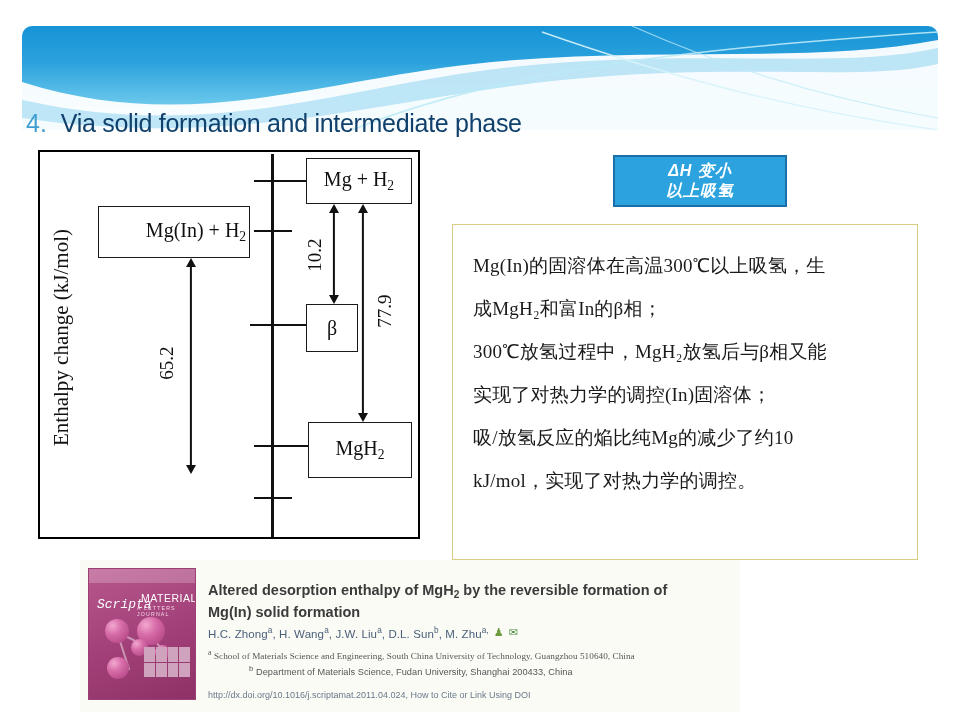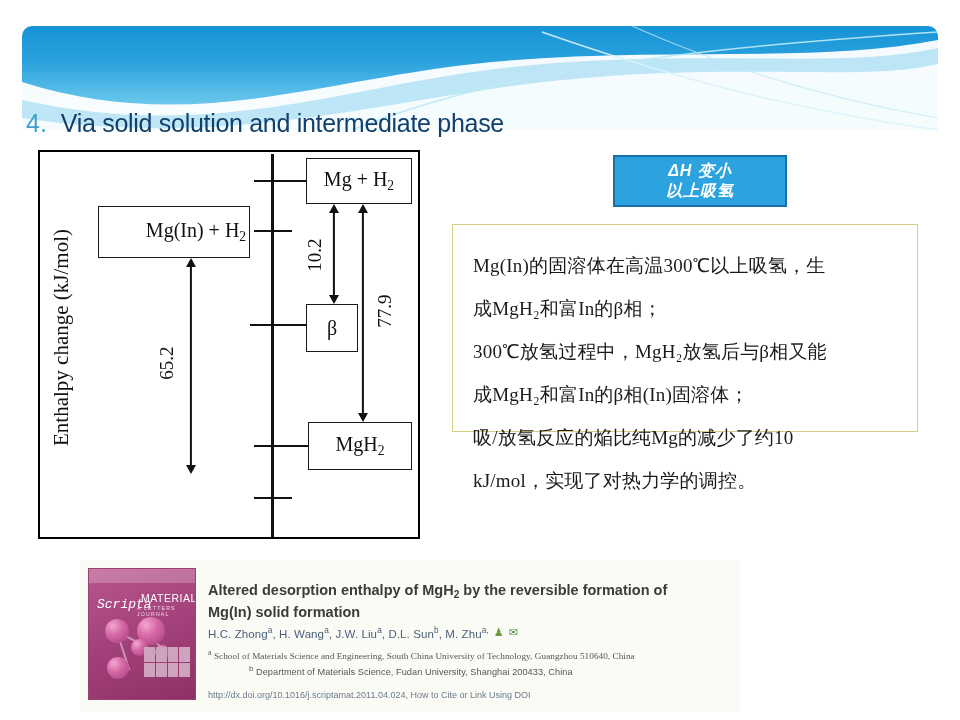--- a/index.html
+++ b/index.html
@@ -73,21 +73,21 @@
     display:flex;flex-direction:column;align-items:center;justify-content:center;
     gap:1px;
   }
   #callout div{
     color:#ffffff;font-weight:bold;font-style:italic;font-size:16px;
     font-family:"Liberation Sans",sans-serif;line-height:1.15;letter-spacing:1px;
   }
 
   
   #descbox{
-    position:absolute;left:452px;top:224px;width:466px;height:208px;
+    position:absolute;left:452px;top:224px;width:466px;height:336px;
     border:1.6px solid #d6cc86;background:#ffffff;box-sizing:border-box;
     padding:22px 18px 10px 20px;
   }
   #descbox p{
     margin:0 0 6px 0;font-family:"Liberation Serif",serif;font-size:19px;color:#1a1a1a;
     line-height:1.95;letter-spacing:0.2px;
   }
 
   
   #journal{
@@ -158,21 +158,21 @@
       <path d="M0,74 C200,118 330,56 500,40 C680,22 820,44 916,22 L916,104 L0,104 Z" fill="#8ed3ef" opacity="0.55"></path>
       <path d="M0,92 C220,124 360,72 540,54 C720,36 840,56 916,38 L916,104 L0,104 Z" fill="#ffffff" opacity="0.85"></path>
       <path d="M330,104 C470,48 640,24 916,6" stroke="#bdeaf7" stroke-width="1.6" fill="none" opacity="0.9"></path>
       <path d="M520,6 C640,48 760,82 916,104" stroke="#d8f3fb" stroke-width="1.4" fill="none" opacity="0.9"></path>
       <path d="M610,0 C700,40 800,72 916,92" stroke="#bdeaf7" stroke-width="1.2" fill="none" opacity="0.75"></path>
     </svg>
   </div>
 
   <div id="title-row">
     <span id="title-num">4.</span>
-    <span id="title-text">Via solid solution and intermediate phase</span>
+    <span id="title-text">Via solid formation and intermediate phase</span>
   </div>
 
   <div id="diagram">
     <div id="diagram-inner">
 
       <div id="ylabel">Enthalpy change (kJ/mol)</div>
 
       <div class="axisline" style="left:231px;top:2px;width:2.6px;height:383px;"></div>
 
       <div class="tick" style="left:214px;top:28px;width:38px;"></div>
@@ -192,21 +192,21 @@
       </div>
 
       <div class="lvbox" style="left:58px;top:54px;width:152px;height:52px;padding-left:44px;">
         <span>Mg(In) + H<sub>2</sub></span>
       </div>
 
       <div class="lvbox" style="left:266px;top:152px;width:52px;height:48px;">
         <span>β</span>
       </div>
 
-      <div class="lvbox" style="left:268px;top:270px;width:104px;height:48px;">
+      <div class="lvbox" style="left:268px;top:270px;width:104px;height:56px;">
         <span>MgH<sub>2</sub></span>
       </div>
 
 
       <div class="arrowcol" style="left:287px;top:52px;width:14px;height:100px;">
         <div class="hd up"></div>
           <div class="shaft"></div>
           <div class="hd dn"></div>
       </div>
       <div class="vnum" style="left:252px;top:92px;width:46px;text-align:center;">10.2</div>
@@ -230,21 +230,21 @@
 
   <div id="callout">
     <div>ΔH 变小</div>
     <div>以上吸氢</div>
   </div>
 
   <div id="descbox">
     <p>Mg(In)的固溶体在高温300℃以上吸氢，生</p>
     <p>成MgH₂和富In的β相；</p>
     <p>300℃放氢过程中，MgH₂放氢后与β相又能</p>
-    <p>成MgH₂和富In的β相(In)固溶体；</p>
+    <p>实现了对热力学的调控(In)固溶体；</p>
     <p>吸/放氢反应的焔比纯Mg的减少了约10</p>
     <p>kJ/mol，实现了对热力学的调控。</p>
   </div>
 
   <div id="journal">
 
     <div id="cover">
       <div class="bar"></div>
       <div class="jt1">Scripta</div>
       <div class="jt2" style="left:52px;">MATERIALIA</div>

